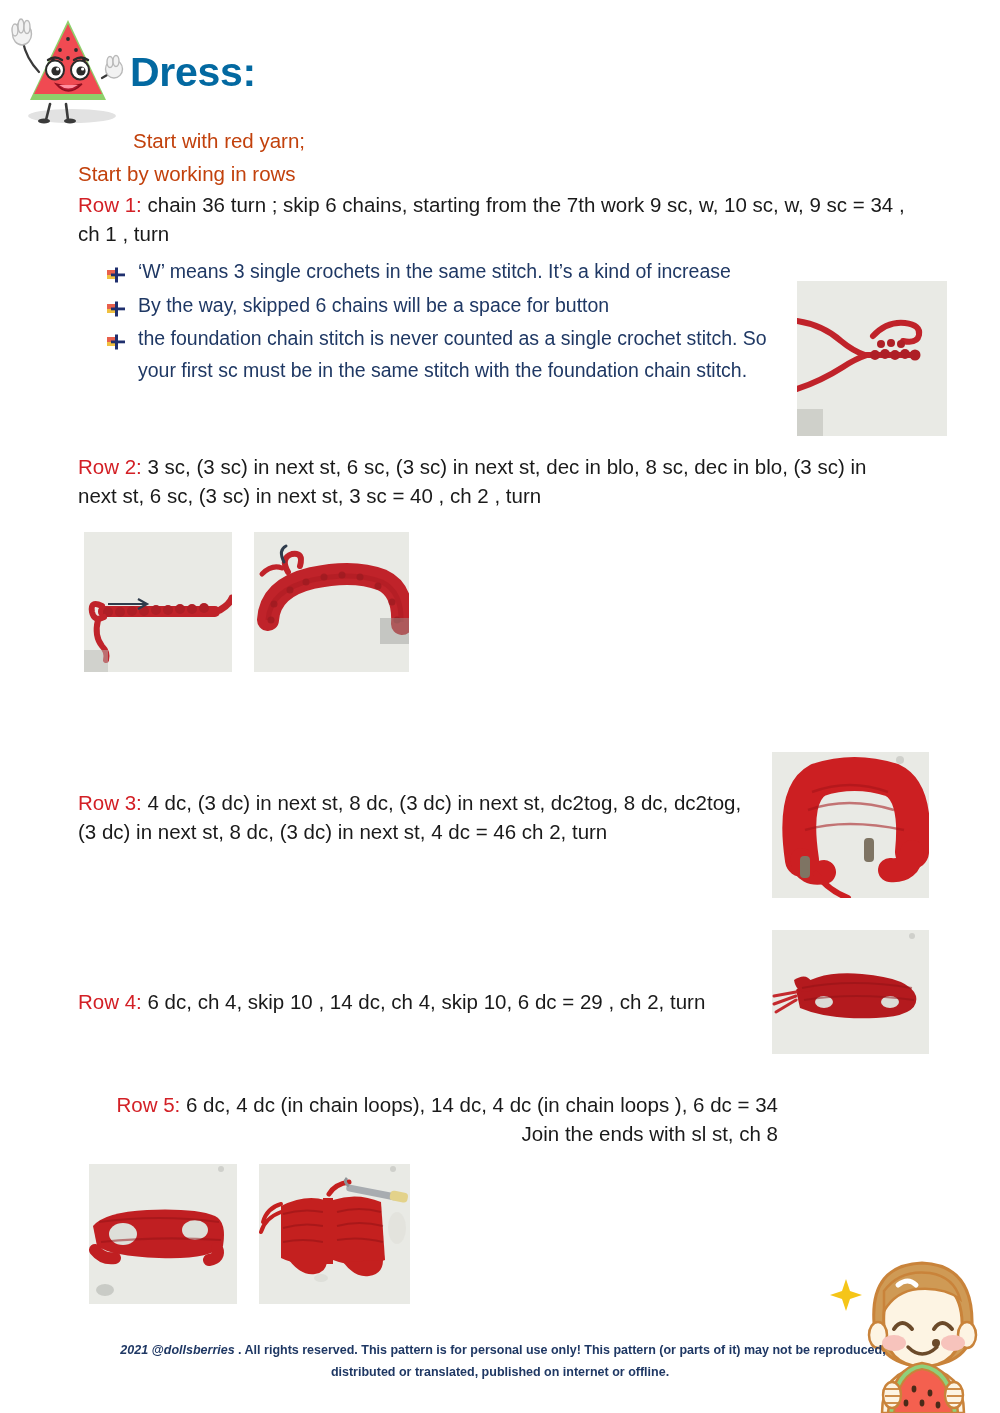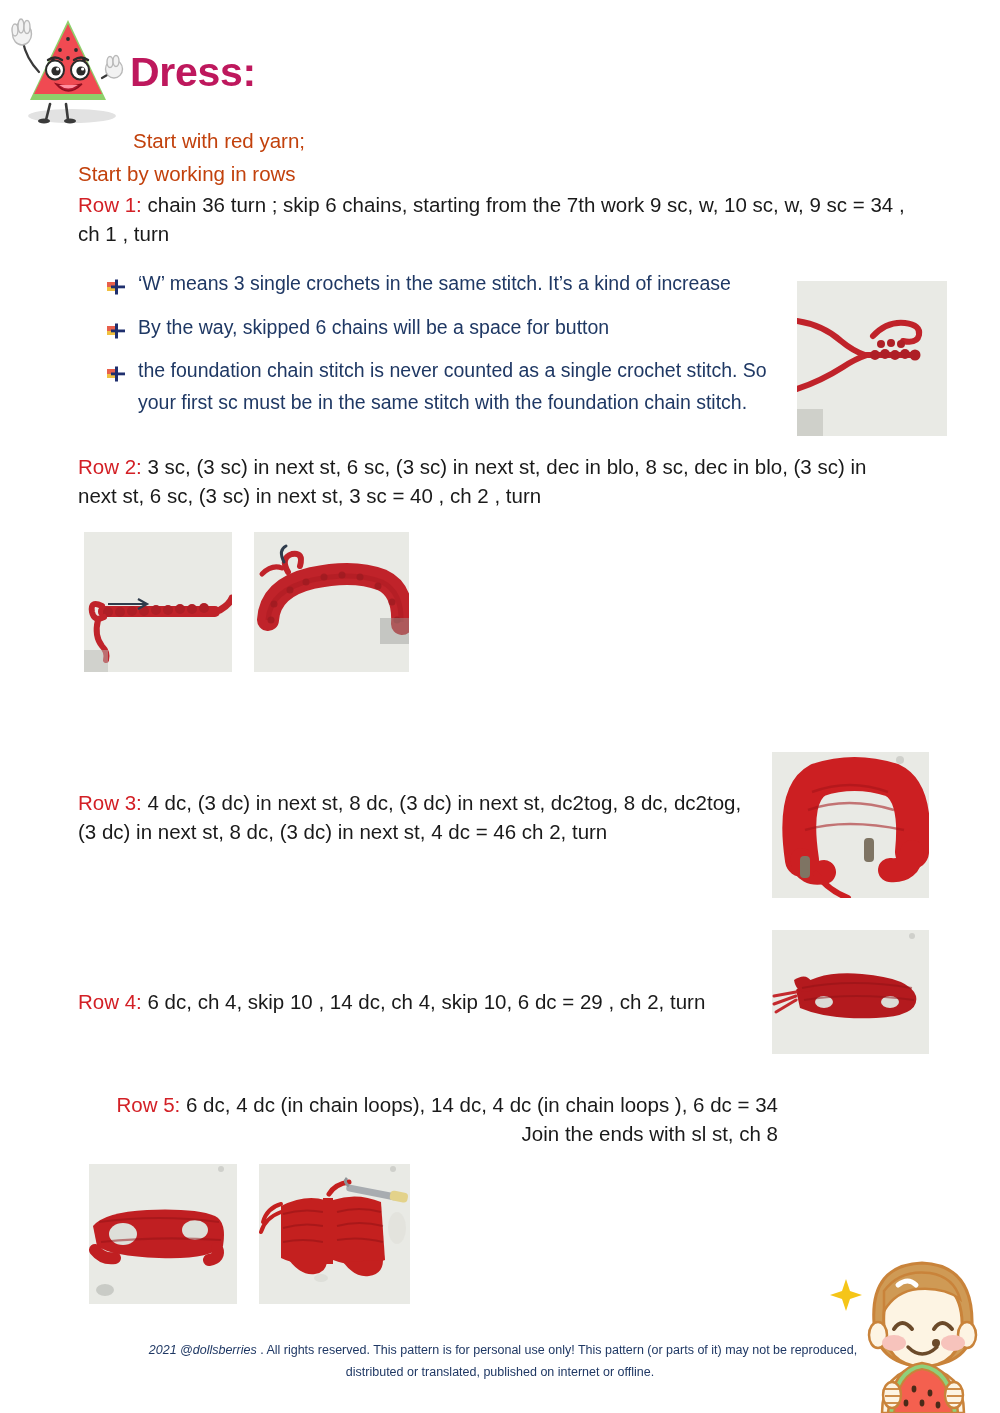--- a/index.html
+++ b/index.html
@@ -27,21 +27,21 @@
   #watermelon-mascot {
     position: absolute;
     left: 6px; top: 8px;
     width: 128px; height: 118px;
   }
   #page-title {
     position: absolute;
     left: 130px; top: 52px;
     font-size: 41px;
     font-weight: bold;
-    color: #be185d;
+    color: #0369a1;
     letter-spacing: -0.3px;
     line-height: 1;
   }
 
   
   .intro-line {
     position: absolute;
     font-size: 20.5px;
     color: #c2410c;
     line-height: 1.28;
@@ -75,21 +75,20 @@
     left: 106px; top: 256px;
     width: 680px;
   }
   .note-item {
     position: relative;
     padding-left: 32px;
     font-size: 19.5px;
     color: #1f3864;
     line-height: 1.62;
     margin-bottom: 2px;
-    margin-top: 12px;
   }
   .note-bullet {
     position: absolute;
     left: 0; top: 6px;
     width: 20px; height: 18px;
   }
 
   
   .photo {
     position: absolute;
@@ -104,20 +103,21 @@
   #photo-row3     { left: 772px; top: 752px;  width: 157px; height: 146px; }
   #photo-row4     { left: 772px; top: 930px;  width: 157px; height: 124px; }
   #photo-row5-a   { left: 89px;  top: 1164px; width: 148px; height: 140px; }
   #photo-row5-b   { left: 259px; top: 1164px; width: 151px; height: 140px; }
 
   
   #footer {
     position: absolute;
     left: 0; top: 1340px;
     width: 1000px;
+    font-weight: bold;
   }
   .footer-line {
     text-align: center;
     font-size: 12.5px;
     color: #1f3864;
     line-height: 1.75;
     white-space: nowrap;
   }
   .footer-em { font-style: italic; }
   #footer-line-1 { padding-left: 6px; }

